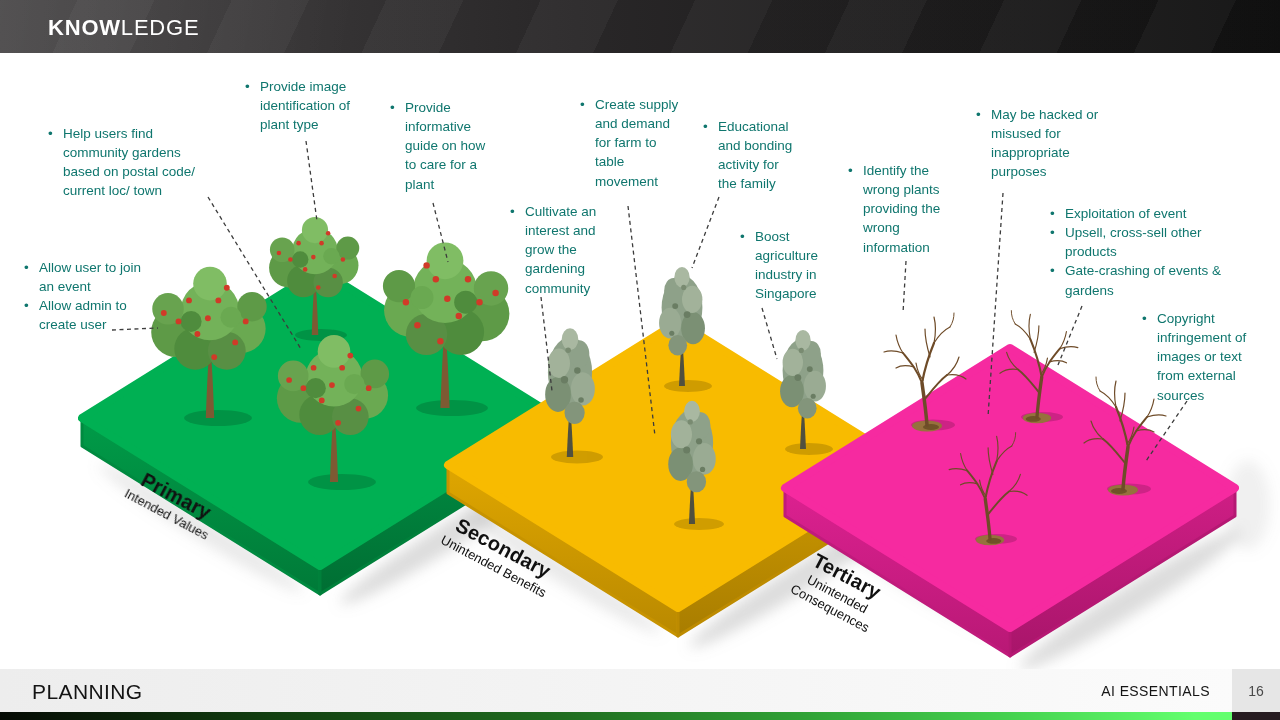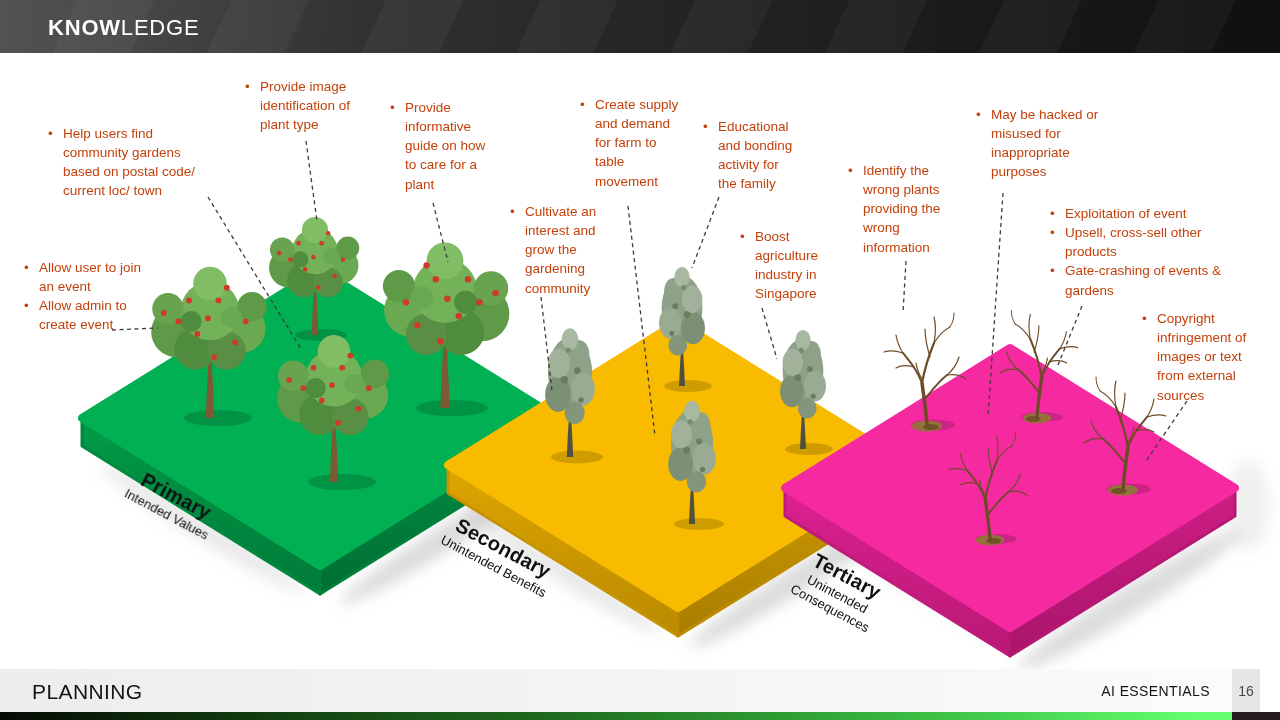--- a/index.html
+++ b/index.html
@@ -16,21 +16,21 @@
       linear-gradient(to right,#424041,#262425 45%,#0c0c0c 100%);
   }
   .header h1{
     margin:0;position:absolute;left:48px;top:0;height:53px;line-height:55px;
     font-size:22px;color:#ffffff;letter-spacing:0.8px;font-weight:300;
   }
   .header h1 .tb{font-weight:700;}
   
   .canvas-svg{position:absolute;left:0;top:0;width:1280px;height:720px;}
   
-  .ann{position:absolute;font-size:13.5px;line-height:1.42;color:#c2410c;}
+  .ann{position:absolute;font-size:13.5px;line-height:1.42;color:#0f766e;}
   .ann ul{margin:0;padding:0;list-style:none;}
   .ann li{position:relative;padding-left:17px;}
   .ann li::before{content:"\2022";position:absolute;left:2px;top:0;}
   
   .plat-label{position:absolute;text-align:center;transform:rotate(28deg);color:#101010;}
   .plat-title{font-size:20px;font-weight:600;letter-spacing:0.2px;}
   .plat-sub{font-size:13px;font-weight:400;margin-top:1px;line-height:1.25;}
   
   .footer-bar{
     position:absolute;left:0;top:669px;width:1232px;height:43px;
@@ -38,21 +38,21 @@
   }
   .footer-left{
     position:absolute;left:32px;top:0;height:43px;line-height:45px;
     font-size:21px;color:#141414;letter-spacing:0.4px;
   }
   .footer-right{
     position:absolute;right:22px;top:0;height:43px;line-height:45px;
     font-size:14px;color:#141414;letter-spacing:0.4px;text-align:right;
   }
   .page-box{
-    position:absolute;left:1232px;top:669px;width:28px;height:43px;
+    position:absolute;left:1232px;top:669px;width:48px;height:43px;
     background:#e6e6e6;color:#4a4a4a;font-size:14px;
     display:flex;align-items:center;justify-content:center;
   }
   .bottom-bar{
     position:absolute;left:0;top:712px;width:1232px;height:8px;
     background:linear-gradient(to right,#050a04 0%,#123f10 22%,#1f6b1f 45%,#2fa135 65%,#45d24f 82%,#63ff6e 97%);
   }
   .bottom-corner{
     position:absolute;left:1232px;top:712px;width:48px;height:8px;background:#261b20;
   }
@@ -245,21 +245,21 @@
       </ul>
   </div>
   <div class="ann" style="left:388px;top:98px;width:108px">
     <ul>
         <li>Provide informative guide on how to care for a plant</li>
       </ul>
   </div>
   <div class="ann" style="left:22px;top:258px;width:120px">
     <ul>
       <li>Allow user to join an event</li>
-      <li>Allow admin to create event</li>
+      <li>Allow admin to create user</li>
     </ul>
   </div>
   <div class="ann" style="left:578px;top:95px;width:108px">
     <ul>
         <li>Create supply and demand for farm to table movement</li>
       </ul>
   </div>
   <div class="ann" style="left:508px;top:202px;width:102px">
     <ul>
         <li>Cultivate an interest and grow the gardening community</li>

